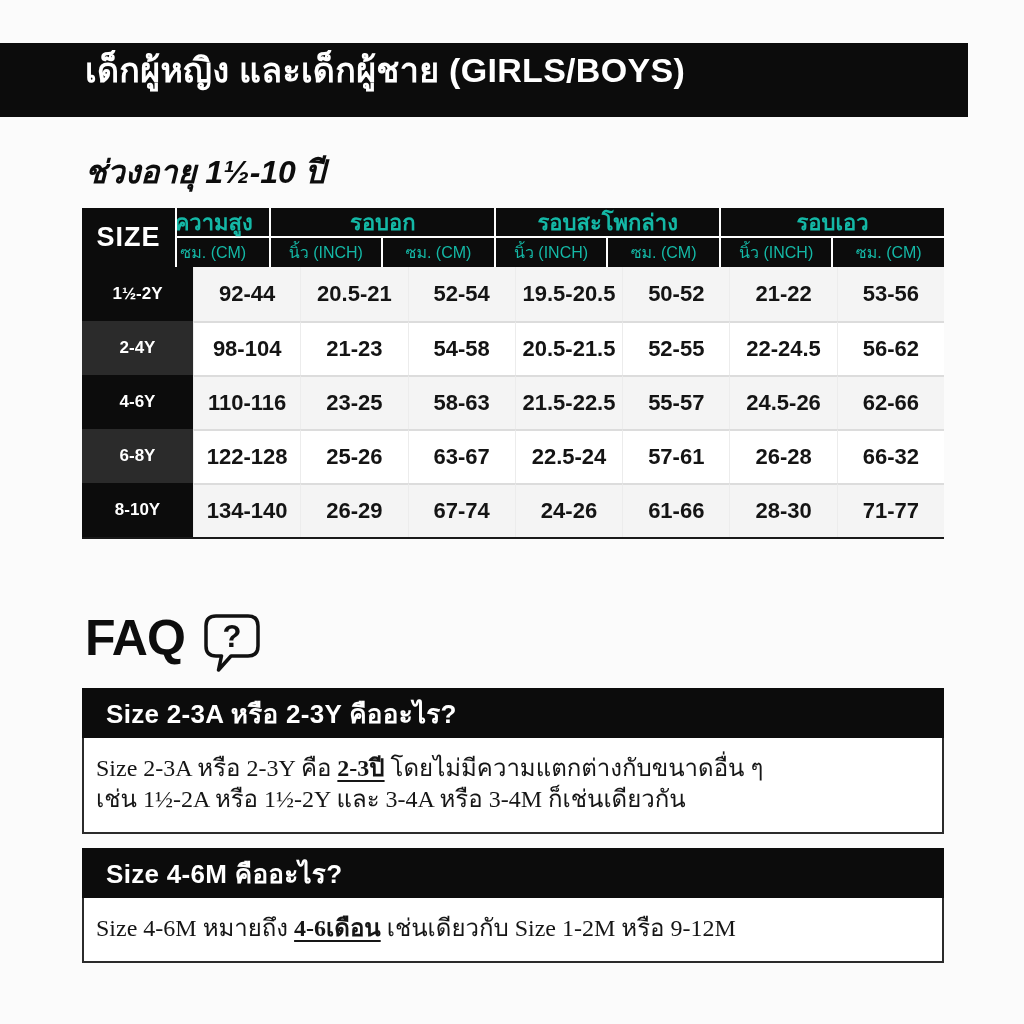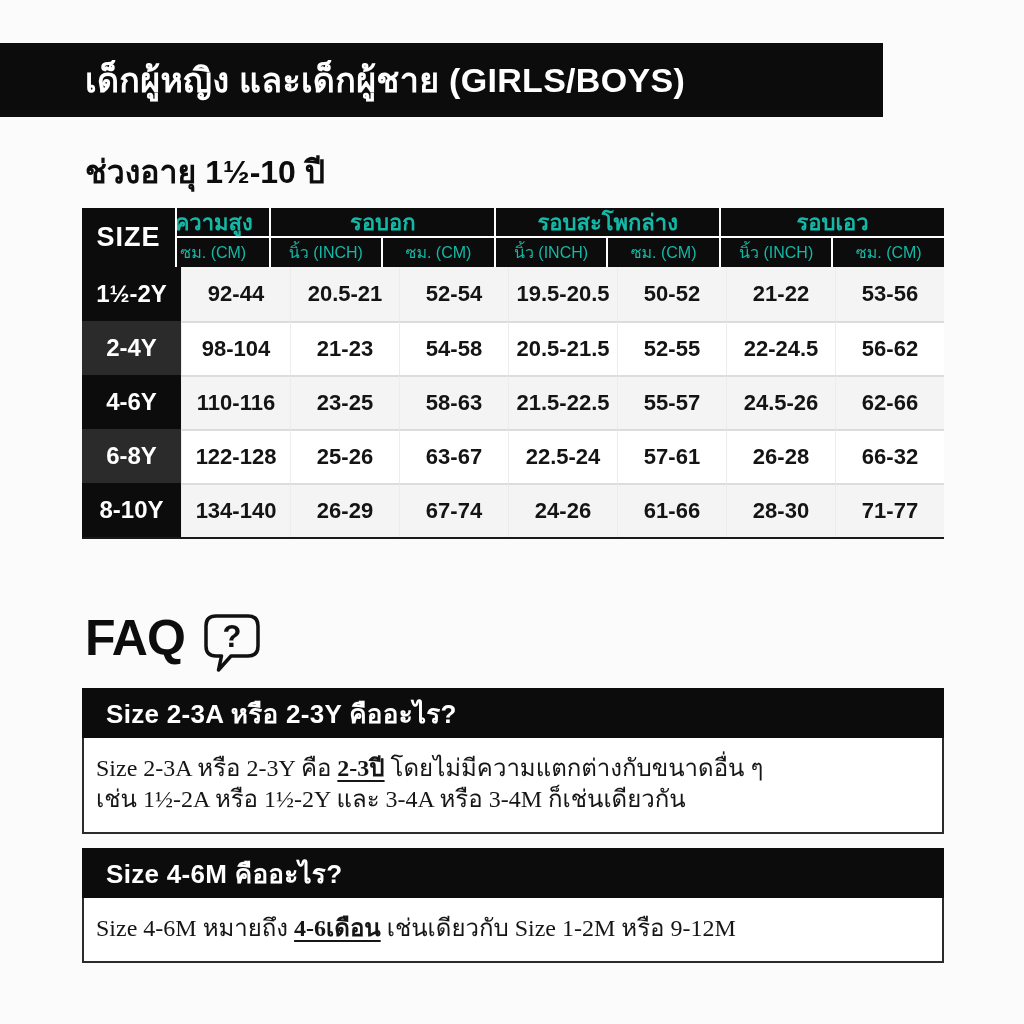--- a/index.html
+++ b/index.html
@@ -5,31 +5,31 @@
   * { margin:0; padding:0; box-sizing:border-box; }
   html,body { background:#e9e9e9; }
   .page {
     position:relative; width:1024px; height:1024px;
     background:#fbfbfb; overflow:hidden;
     font-family:"Liberation Sans","DejaVu Sans",sans-serif;
     color:#111;
   }
   
   .title-bar {
-    position:absolute; top:43px; left:0; width:883px; height:74px;
-    background:#0c0c0c; display:flex; align-items:center;
+    position:absolute; top:43px; left:0; width:968px; height:74px;
+    background:#0c0c0c; display:flex; 
   }
   .title-bar .t {
     padding-left:85px; color:#fff; font-size:34px; font-weight:bold;
     letter-spacing:.3px; white-space:nowrap;
   }
   
   .subtitle {
     position:absolute; left:85px; top:146px;
-    font-size:32px; font-weight:bold; color:#0d0d0d;
+    font-size:32px; font-weight:bold; color:#0d0d0d;font-style:italic;
   }
   
   .tbl { position:absolute; left:82px; top:208px; width:862px; border-bottom:2px solid #191919; }
   .thead { position:relative; padding-left:76px;border-radius:16px; }
   .size-head {
     position:absolute; left:0; top:0; width:95px; height:59px;
     background:#0c0c0c; border-right:2px solid #fff;
     display:flex; align-items:center; justify-content:center;
     color:#fff; font-size:27px; font-weight:bold; letter-spacing:1px;
   }
@@ -38,21 +38,21 @@
     background:#0c0c0c; color:#14b8a6; text-align:left;
     display:flex; align-items:center; justify-content:center;
     border-right:2px solid #fff;
   }
   .hcell:last-child { border-right:none; }
   .grow .hcell { height:30px; border-bottom:2px solid #fff; font-size:22px; font-weight:bold; }
   .urow .hcell { height:29px; font-size:16px; font-weight:normal; }
   .g1 { flex:1; } .g2 { flex:2; }
   .trow { display:flex; height:54px; }
   .trow .size-cell {
-    width:99px; color:#fff; font-size:24px; font-weight:bold;
+    width:111px; color:#fff; font-size:17px; font-weight:bold;
     display:flex; align-items:center; justify-content:center;
   }
   .trow .vcell {
     flex:1; display:flex; align-items:center; justify-content:center;
     font-size:22px; font-weight:bold; color:#141414;
     border-left:1px solid #ececec;
   }
   .trow .vcell:first-of-type { border-left:none; }
   .trow + .trow .vcell { border-top:2px solid #dcdcdc; }
   .r-odd  .size-cell { background:#0c0c0c; }

